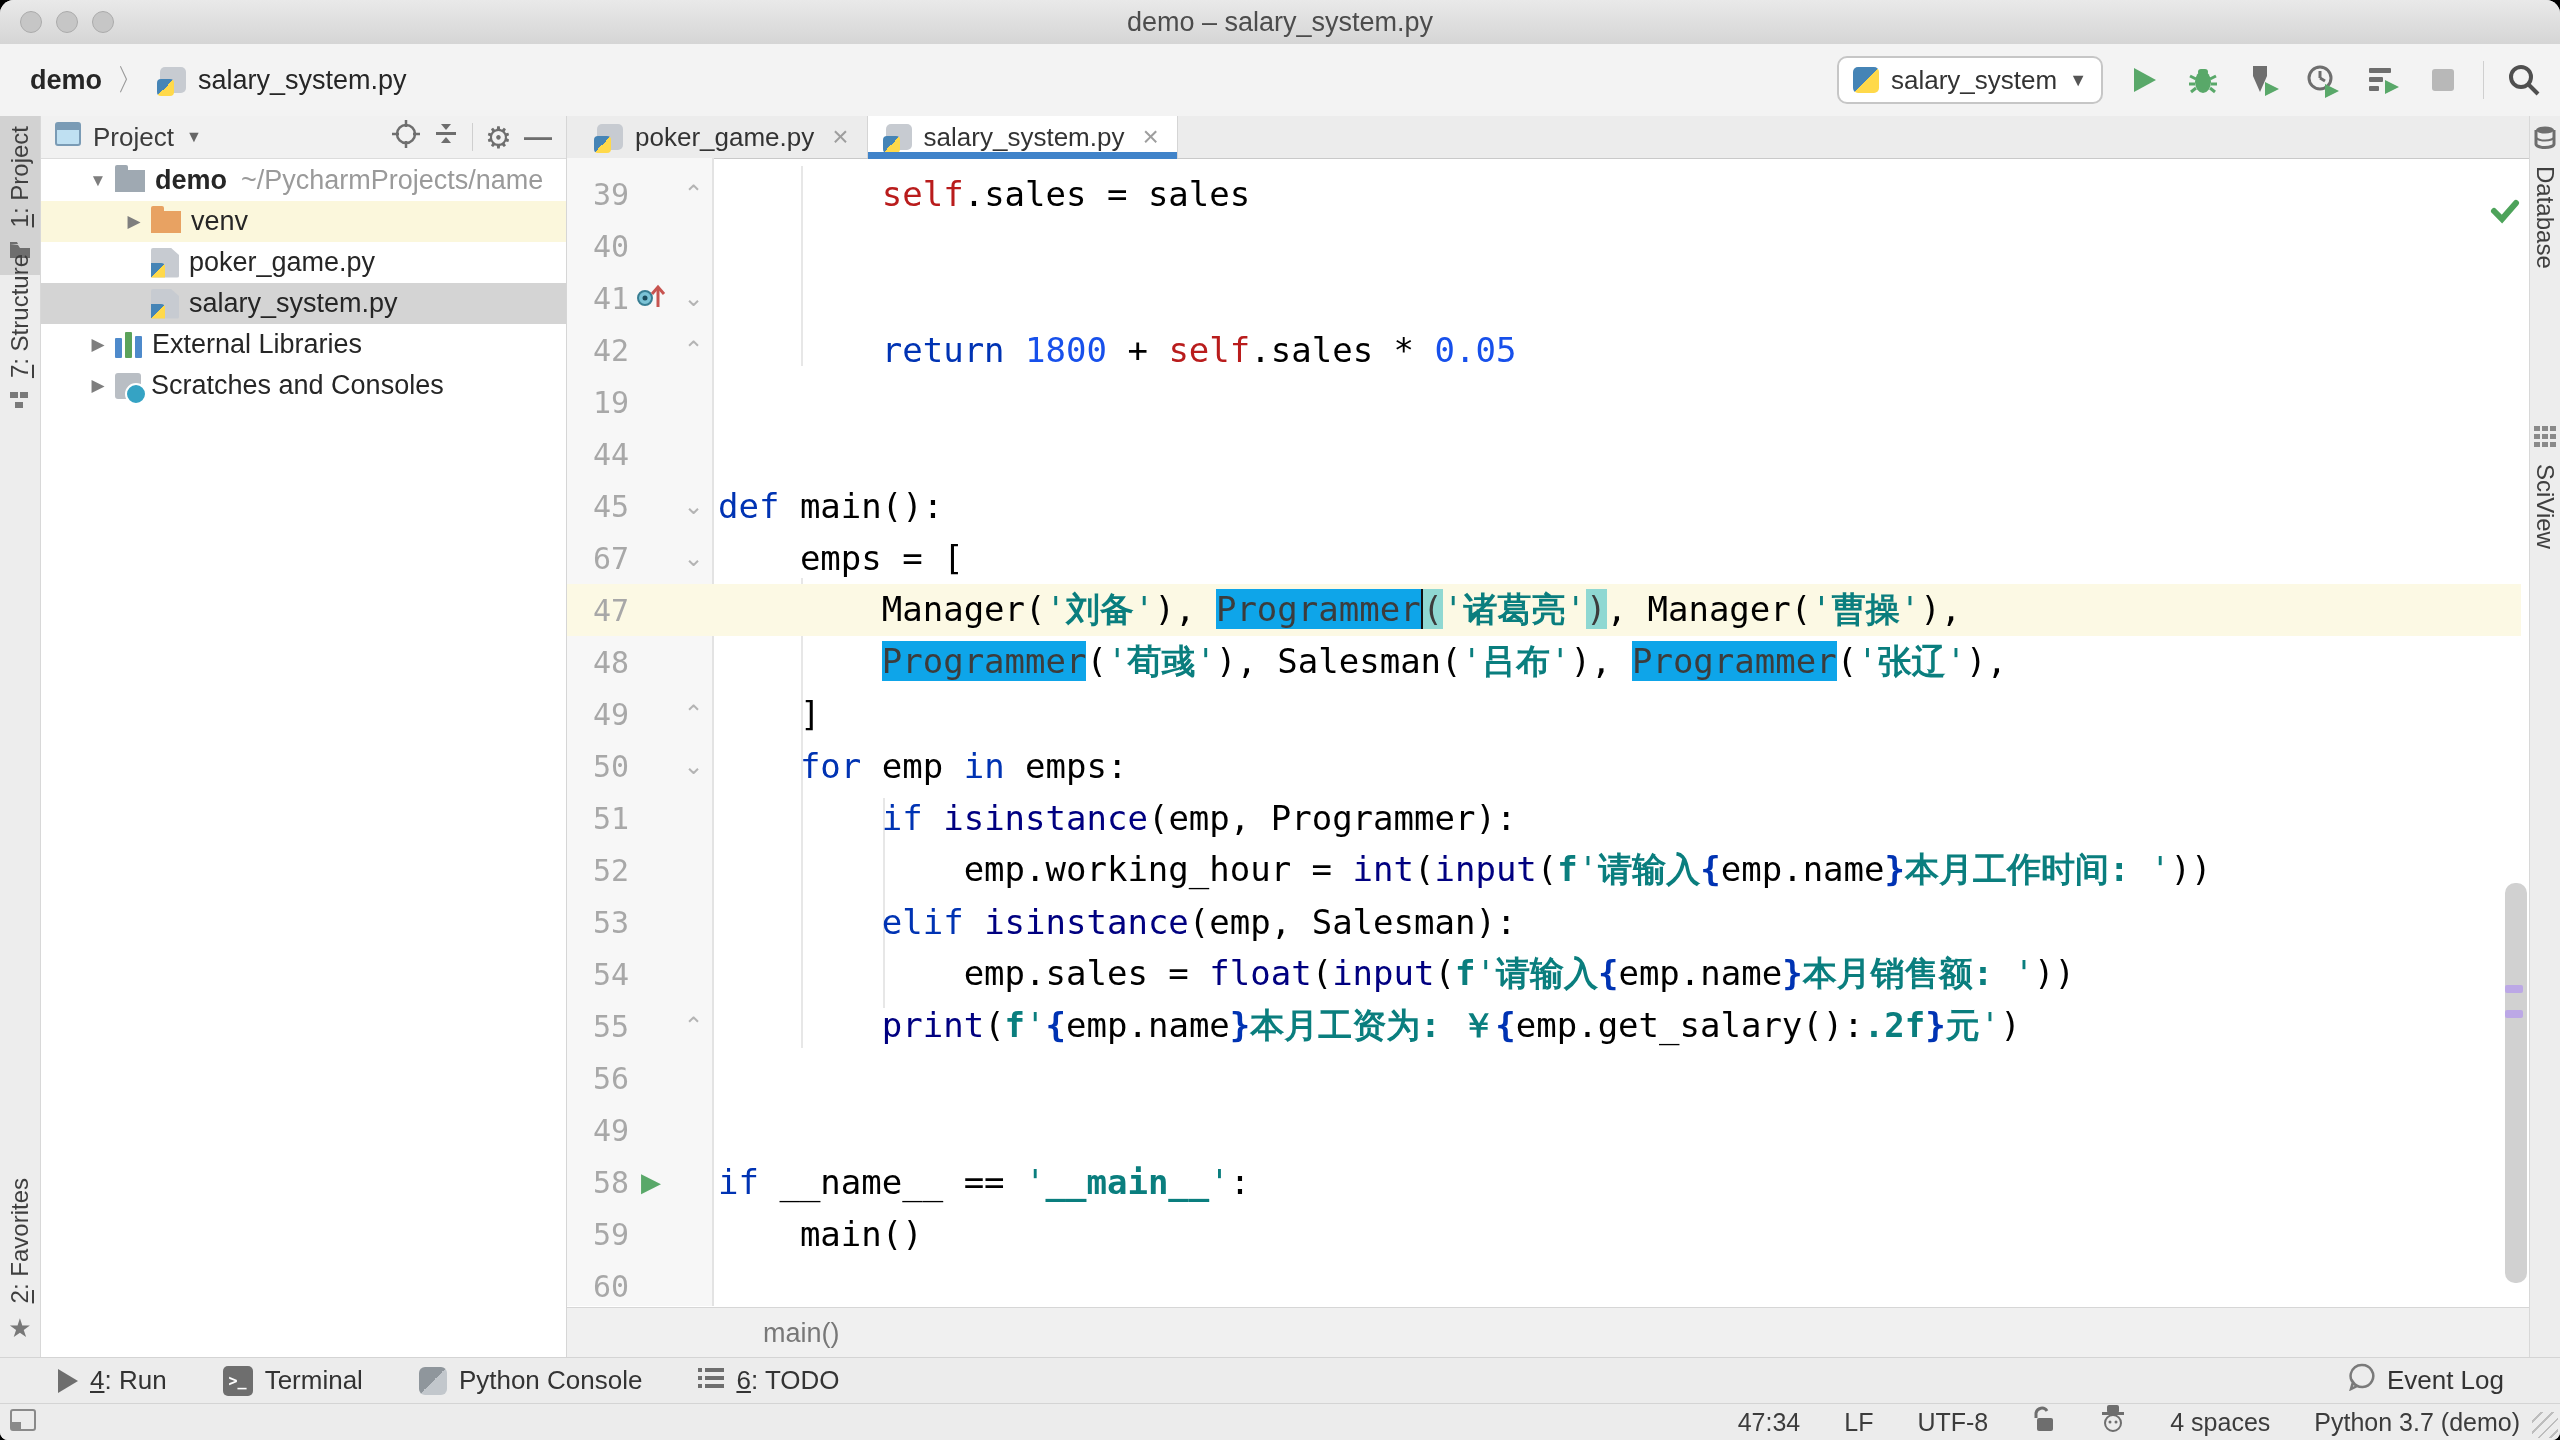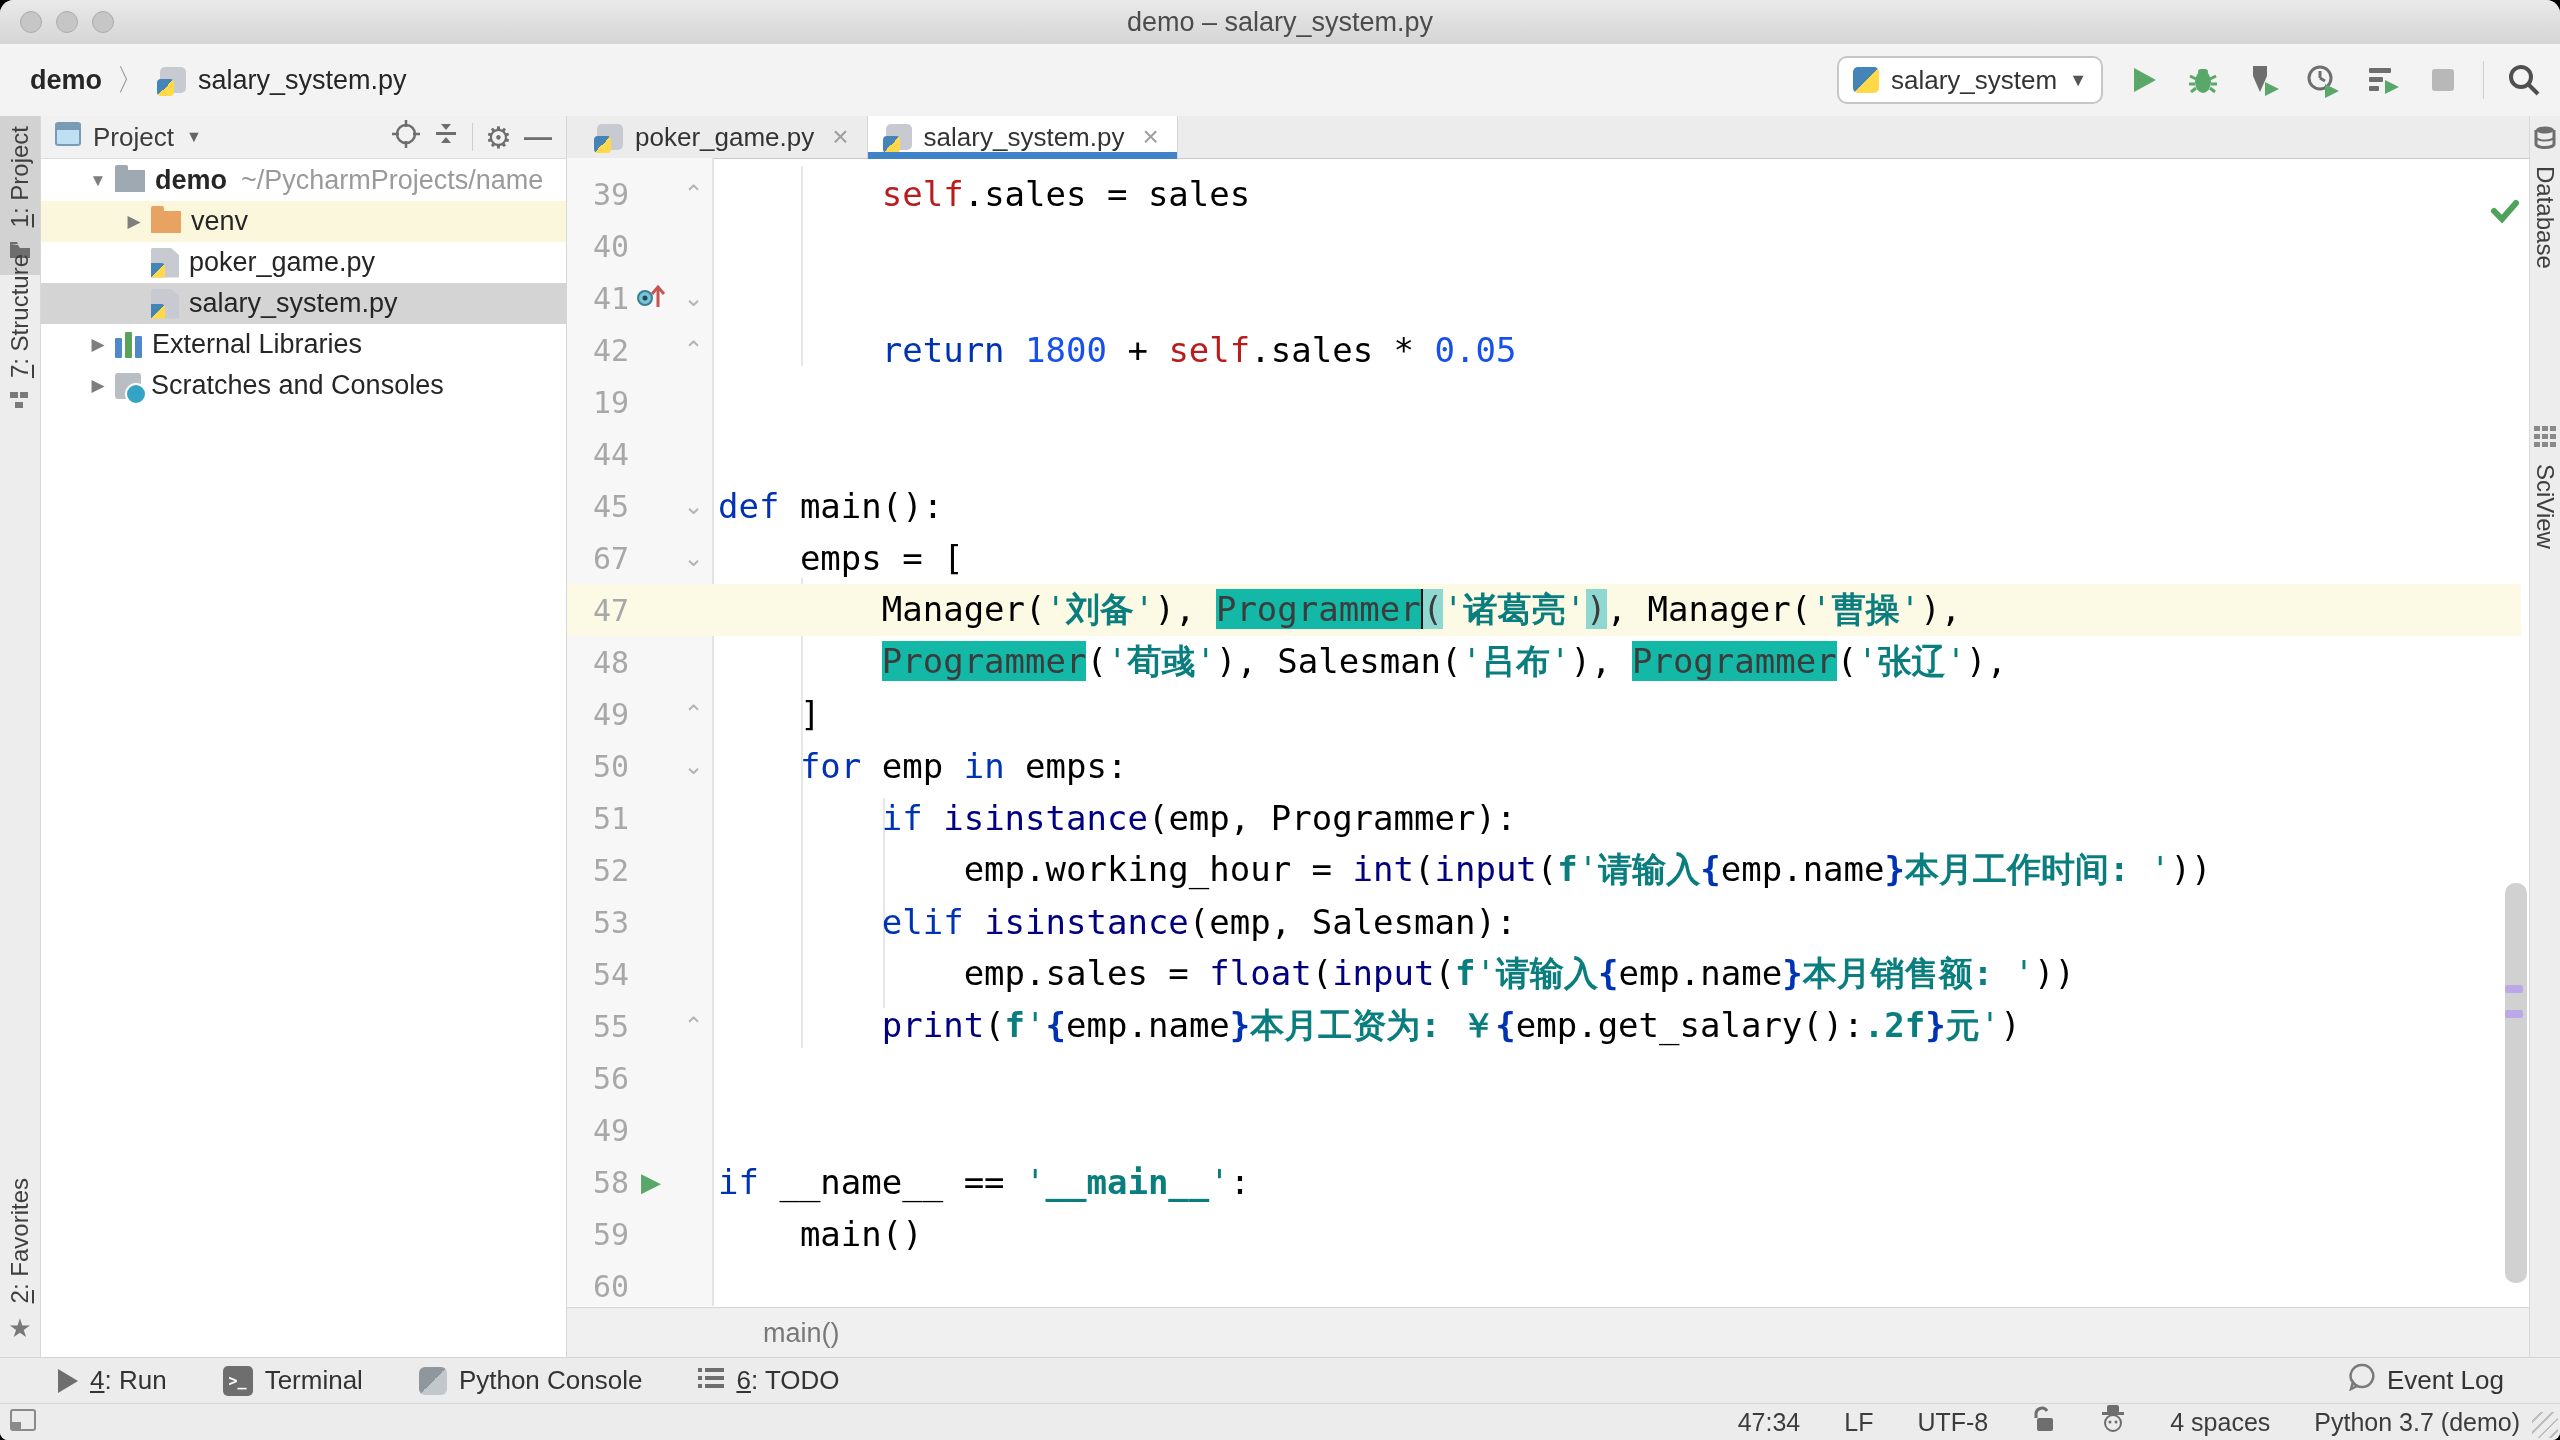--- a/index.html
+++ b/index.html
@@ -75,21 +75,21 @@
   .lines{position:absolute;left:0;top:0;right:8px;margin-top:10px;}
   .crow{height:52px;display:flex;align-items:center;}
   .crow.current{background:#FCF9E4;}
   .ln{width:62px;flex:none;text-align:right;font-family:"DejaVu Sans Mono",monospace;font-size:30px;color:#A8A8A8;}
   .gic{width:44px;flex:none;text-align:center;}
   .foldc{width:41px;flex:none;text-align:center;color:#B4B4B4;font-size:24px;}
   .codetxt{flex:1;font-family:"DejaVu Sans Mono","Liberation Mono",monospace;font-size:34px;white-space:pre;padding-left:4px;}
   .sp{color:#000}.kw{color:#0033B3}.bi{color:#000080}.num{color:#1750EB}.self{color:#b91c1c}
   .str{color:#0A7E7E}.strb{color:#0A7E7E;font-weight:bold}.fpre{color:#0A7E7E;font-weight:bold}
   .brc{color:#0033B3;font-weight:bold}
-  .hlid{background:#14b8a6}.hlp{background:#8FD8D2}
+  .hlid{background:#0ea5e9}.hlp{background:#8FD8D2}
   .caret{display:inline-block;width:0;border-left:3px solid #111;height:40px;vertical-align:text-bottom;margin-right:-1px;}
   .runglyph{color:#59A869;font-size:26px;}
   .okcheck{position:absolute;right:8px;top:36px;}
   .scrollthumb{position:absolute;right:2px;top:725px;width:22px;height:400px;background:rgba(90,90,90,.28);border-radius:10px;}
   .stripemark{position:absolute;right:6px;width:18px;height:8px;background:#BCA8E6;border-radius:2px;}
   .ebread{position:absolute;left:0;right:0;bottom:0;height:51px;background:#F0F0F0;border-top:1px solid #D6D6D6;
           font-size:27px;color:#787878;display:flex;align-items:center;padding-left:196px;box-sizing:border-box;}
   
   .toolrow{position:absolute;left:0;right:0;bottom:37px;height:45px;background:#ECECEC;border-top:1px solid #D4D4D4;
            display:flex;align-items:center;font-size:26px;}

